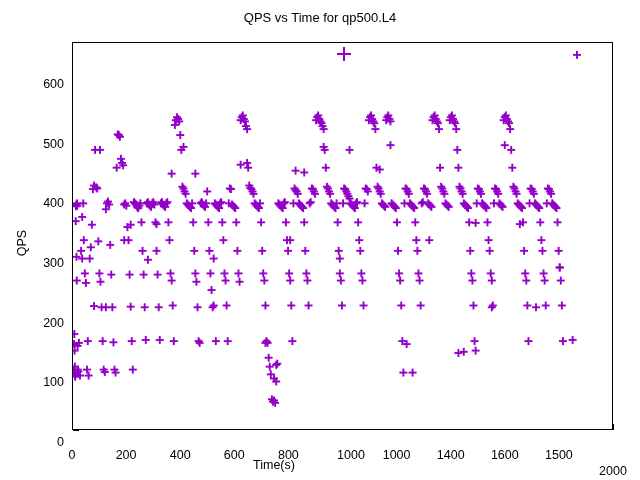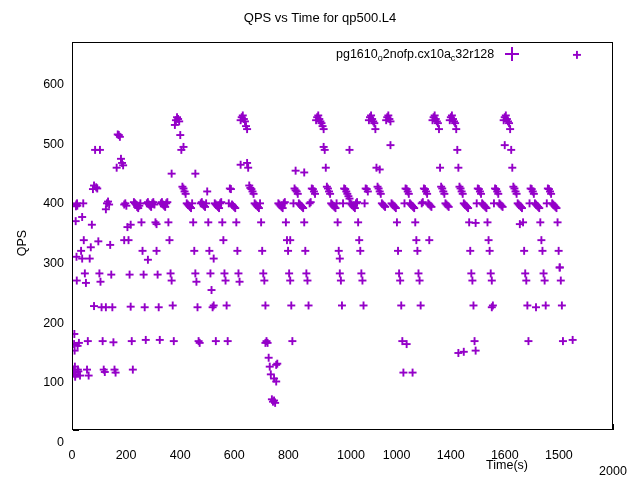--- a/index.html
+++ b/index.html
@@ -72,24 +72,24 @@
   .ytick-mark {
     width: 6px;
     height: 1px;
   }
   .xtick-mark {
     width: 1px;
     height: 6px;
   }
   #xaxis-title {
     position: absolute;
-    left: 4px;
+    left: 12px;
     top: 458px;
     width: 524px;
-    text-align: right;
+    text-align: center;
     font-size: 12.5px;
   }
   #yaxis-title {
     position: absolute;
     left: -8px;
     top: 236px;
     width: 60px;
     text-align: center;
     font-size: 12.5px;
     transform: rotate(-90deg);
@@ -2215,17 +2215,16 @@
           <rect x="333.92900000000003" y="298.64" width="1.9" height="8" fill="#9400c8"></rect>
         </g>
         <g>
           <rect x="497.507" y="297.51153846153846" width="8" height="1.9" fill="#9400c8"></rect>
           <rect x="500.557" y="294.46153846153845" width="1.9" height="8" fill="#9400c8"></rect>
         </g>
       </svg>
   </div>
 
   <div id="legend">
-    <span id="legend-label">pg1610<sub>o</sub>2nofp.cx10a<sub>c</sub>32r128</span>
     <span id="legend-key"></span>
   </div>
 
 </div>
 
 </body></html>

